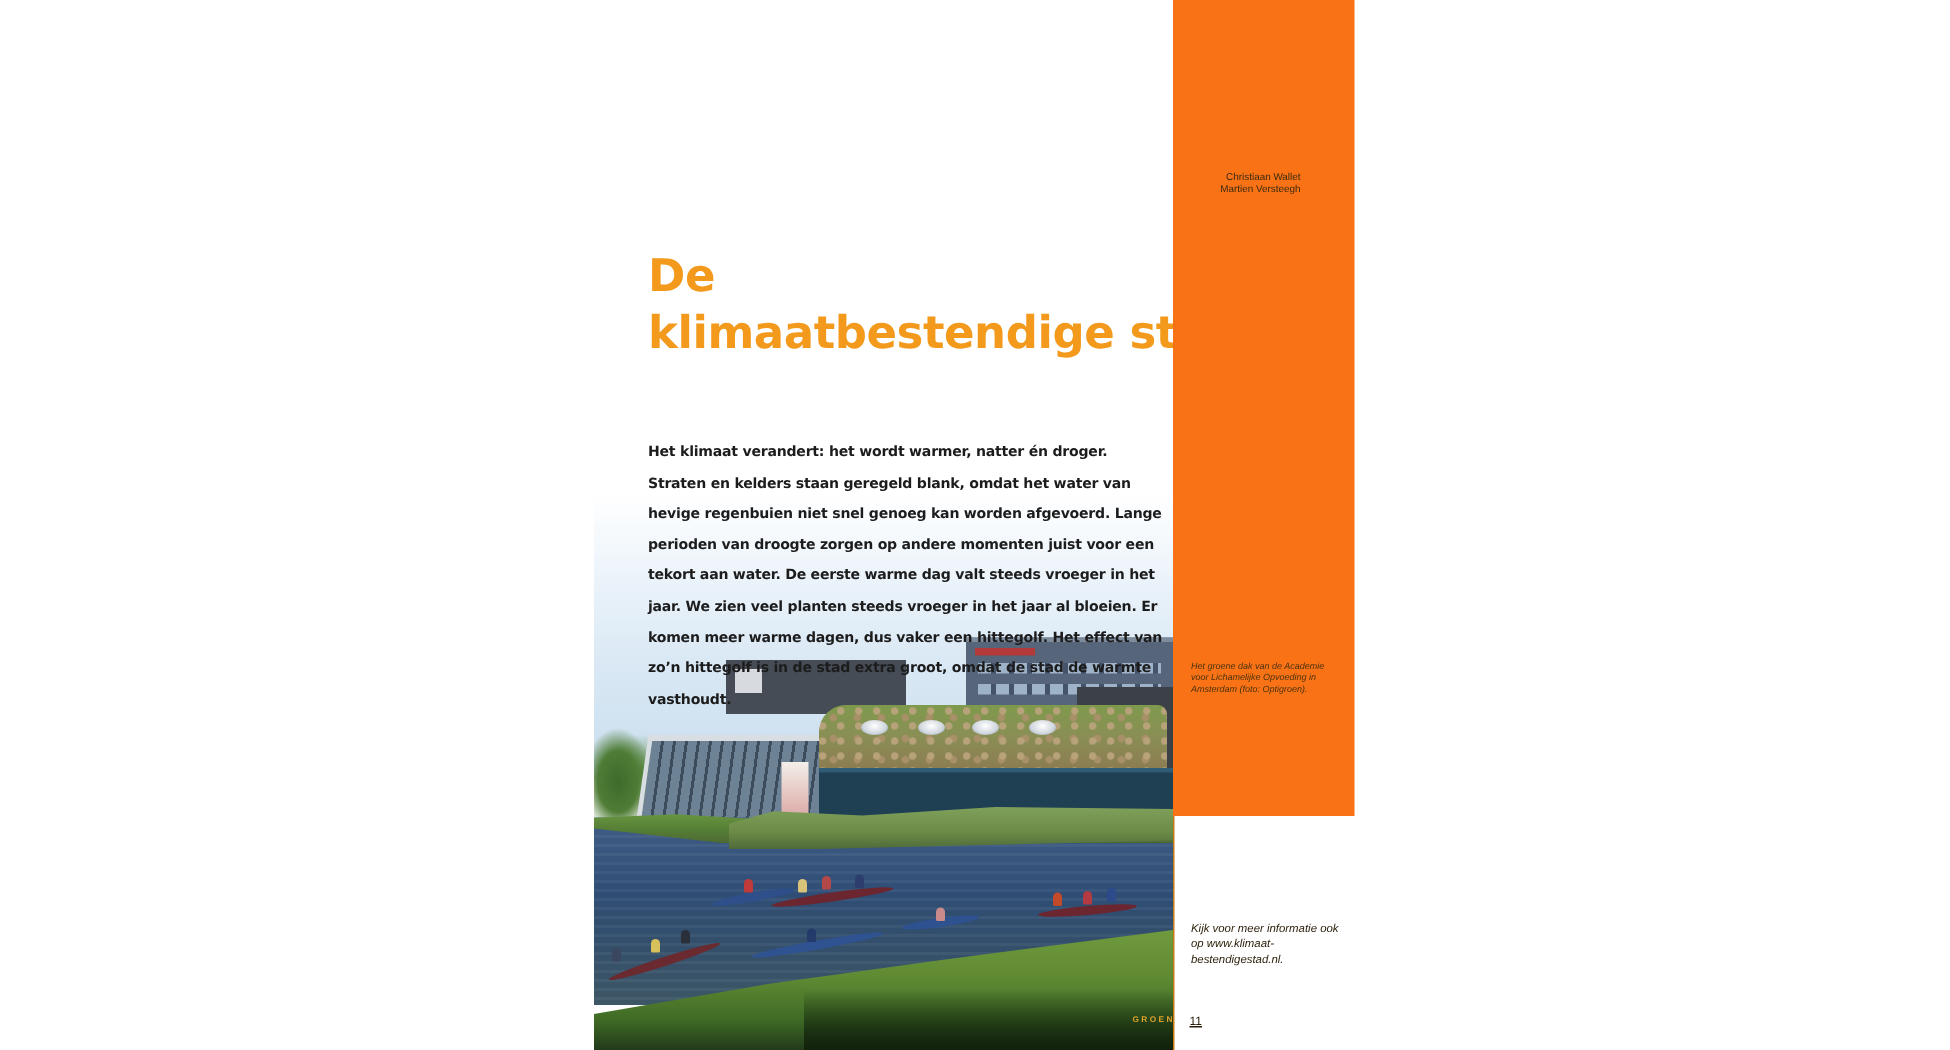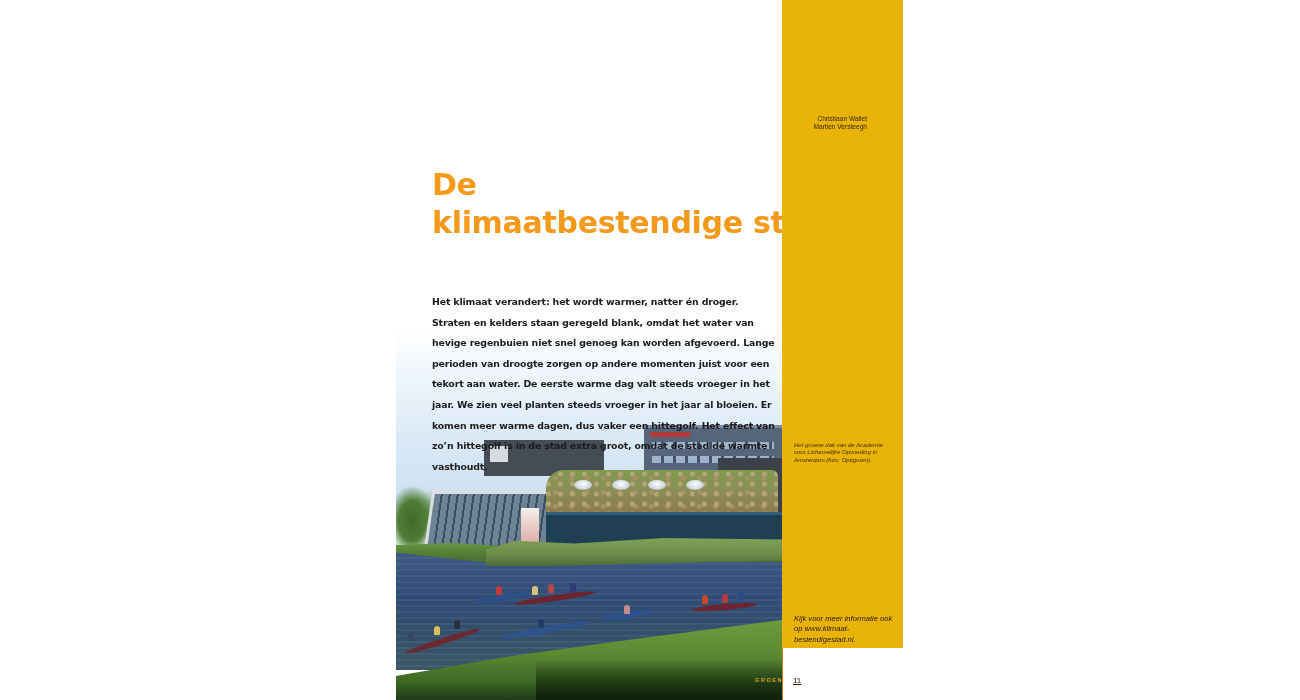--- a/index.html
+++ b/index.html
@@ -148,22 +148,22 @@
       line-height: 20.6px;
       letter-spacing: -0.15px;
     }
 
     
     .sidebar {
       position: absolute;
       left: 782px;
       top: 0;
       width: 121px;
-      height: 648px;
-      background: #eab308;
+      height: 544px;
+      background: #f97316;
     }
     .sidebar-edge {
       position: absolute;
       left: 782px; top: 48px;
       width: 1px; height: 652px;
       background: #c77a14;
     }
     .authors {
       position: absolute;
       left: 0;

